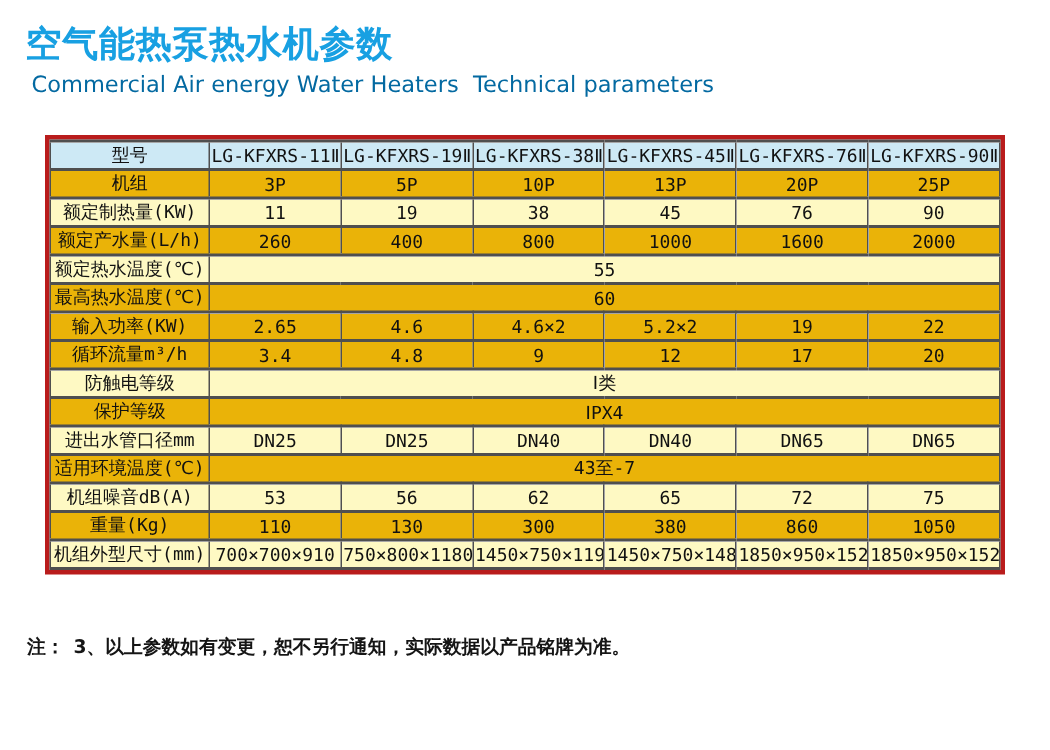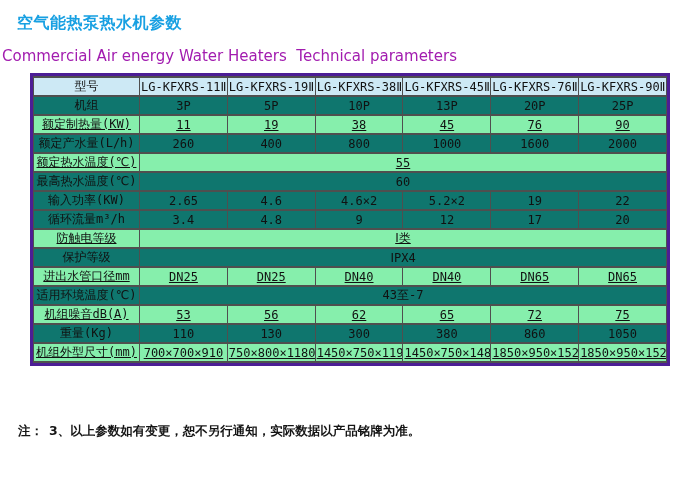--- a/index.html
+++ b/index.html
@@ -7,33 +7,33 @@
   .page {
     position:relative;
     width:700px; height:500px;
     background:#ffffff;
     font-family:"DejaVu Sans", "Liberation Sans", sans-serif;
     color:#1a1a1a;
     overflow:hidden;
   }
   .title {
     position:absolute; left:17px; top:13px;
-    font-size:16px; font-weight:bold;
+    font-size:24px; font-weight:bold;
     color:#18a0e2;
     letter-spacing:0.5px;
     white-space:pre;
   }
   .subtitle {
-    position:absolute; left:2px; top:47px;
-    font-size:15px; color:#a21caf;
+    position:absolute; left:21px; top:47px;
+    font-size:15px; color:#0369a1;
     white-space:pre;
   }
   .table-wrap {
-    position:absolute; left:30px; top:73px;
-    border:3px solid #4c1d95;
+    position:absolute; left:30px; top:90px;
+    border:3px solid #b91c1c;
     background:#ffffff;
   }
   table.spec {
     border-collapse:collapse;
     table-layout:fixed;
     width:634px;
     font-family:"DejaVu Sans Mono", "DejaVu Sans", sans-serif;
     font-size:12px;
     color:#111111;
   }
@@ -44,22 +44,22 @@
     border-bottom-width:2px;
     height:17px;
     text-align:center;
     vertical-align:middle;
     padding:0 1px;
     font-weight:normal;
     white-space:nowrap;
     overflow:hidden;
   }
   table.spec thead th { background:#cde9f5; }
-  table.spec tbody tr { background:#0f766e; }
-  table.spec tbody tr.alt { background:#86efac;text-decoration:underline; }
+  table.spec tbody tr { background:#eab308; }
+  table.spec tbody tr.alt { background:#fef9c3; }
   .notes {
     position:absolute; left:18px; top:421px;
     display:flex;
     font-size:12.5px;
     font-weight:bold;
     color:#151515;
     line-height:19px;
   }
   .notes-prefix { white-space:pre; margin-right:6px; }
   .notes-items div { white-space:pre; }

